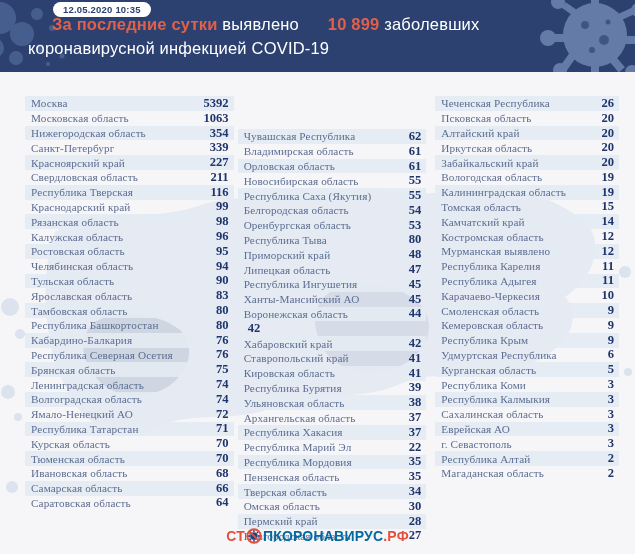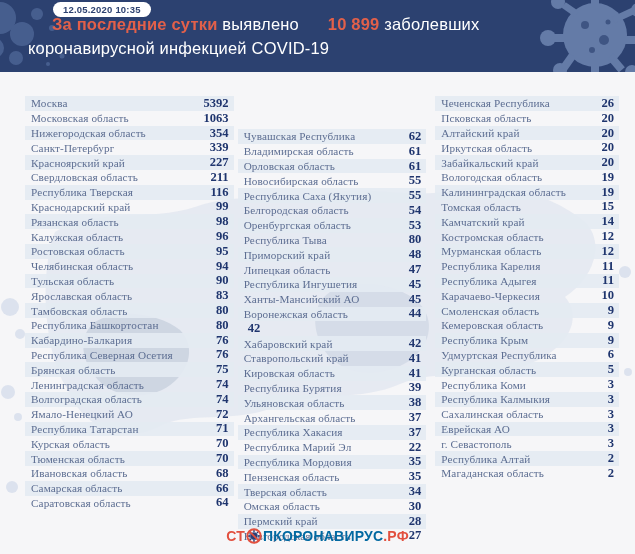--- a/index.html
+++ b/index.html
@@ -391,21 +391,21 @@
       </div>
       <div class="row">
         <span class="rname">Камчатский край</span>
         <span class="rvalue">14</span>
       </div>
       <div class="row">
         <span class="rname">Костромская область</span>
         <span class="rvalue">12</span>
       </div>
       <div class="row">
-        <span class="rname">Мурманская область</span>
+        <span class="rname">Мурманская выявлено</span>
         <span class="rvalue">12</span>
       </div>
       <div class="row">
         <span class="rname">Республика Карелия</span>
         <span class="rvalue">11</span>
       </div>
       <div class="row">
         <span class="rname">Республика Адыгея</span>
         <span class="rvalue">11</span>
       </div>

